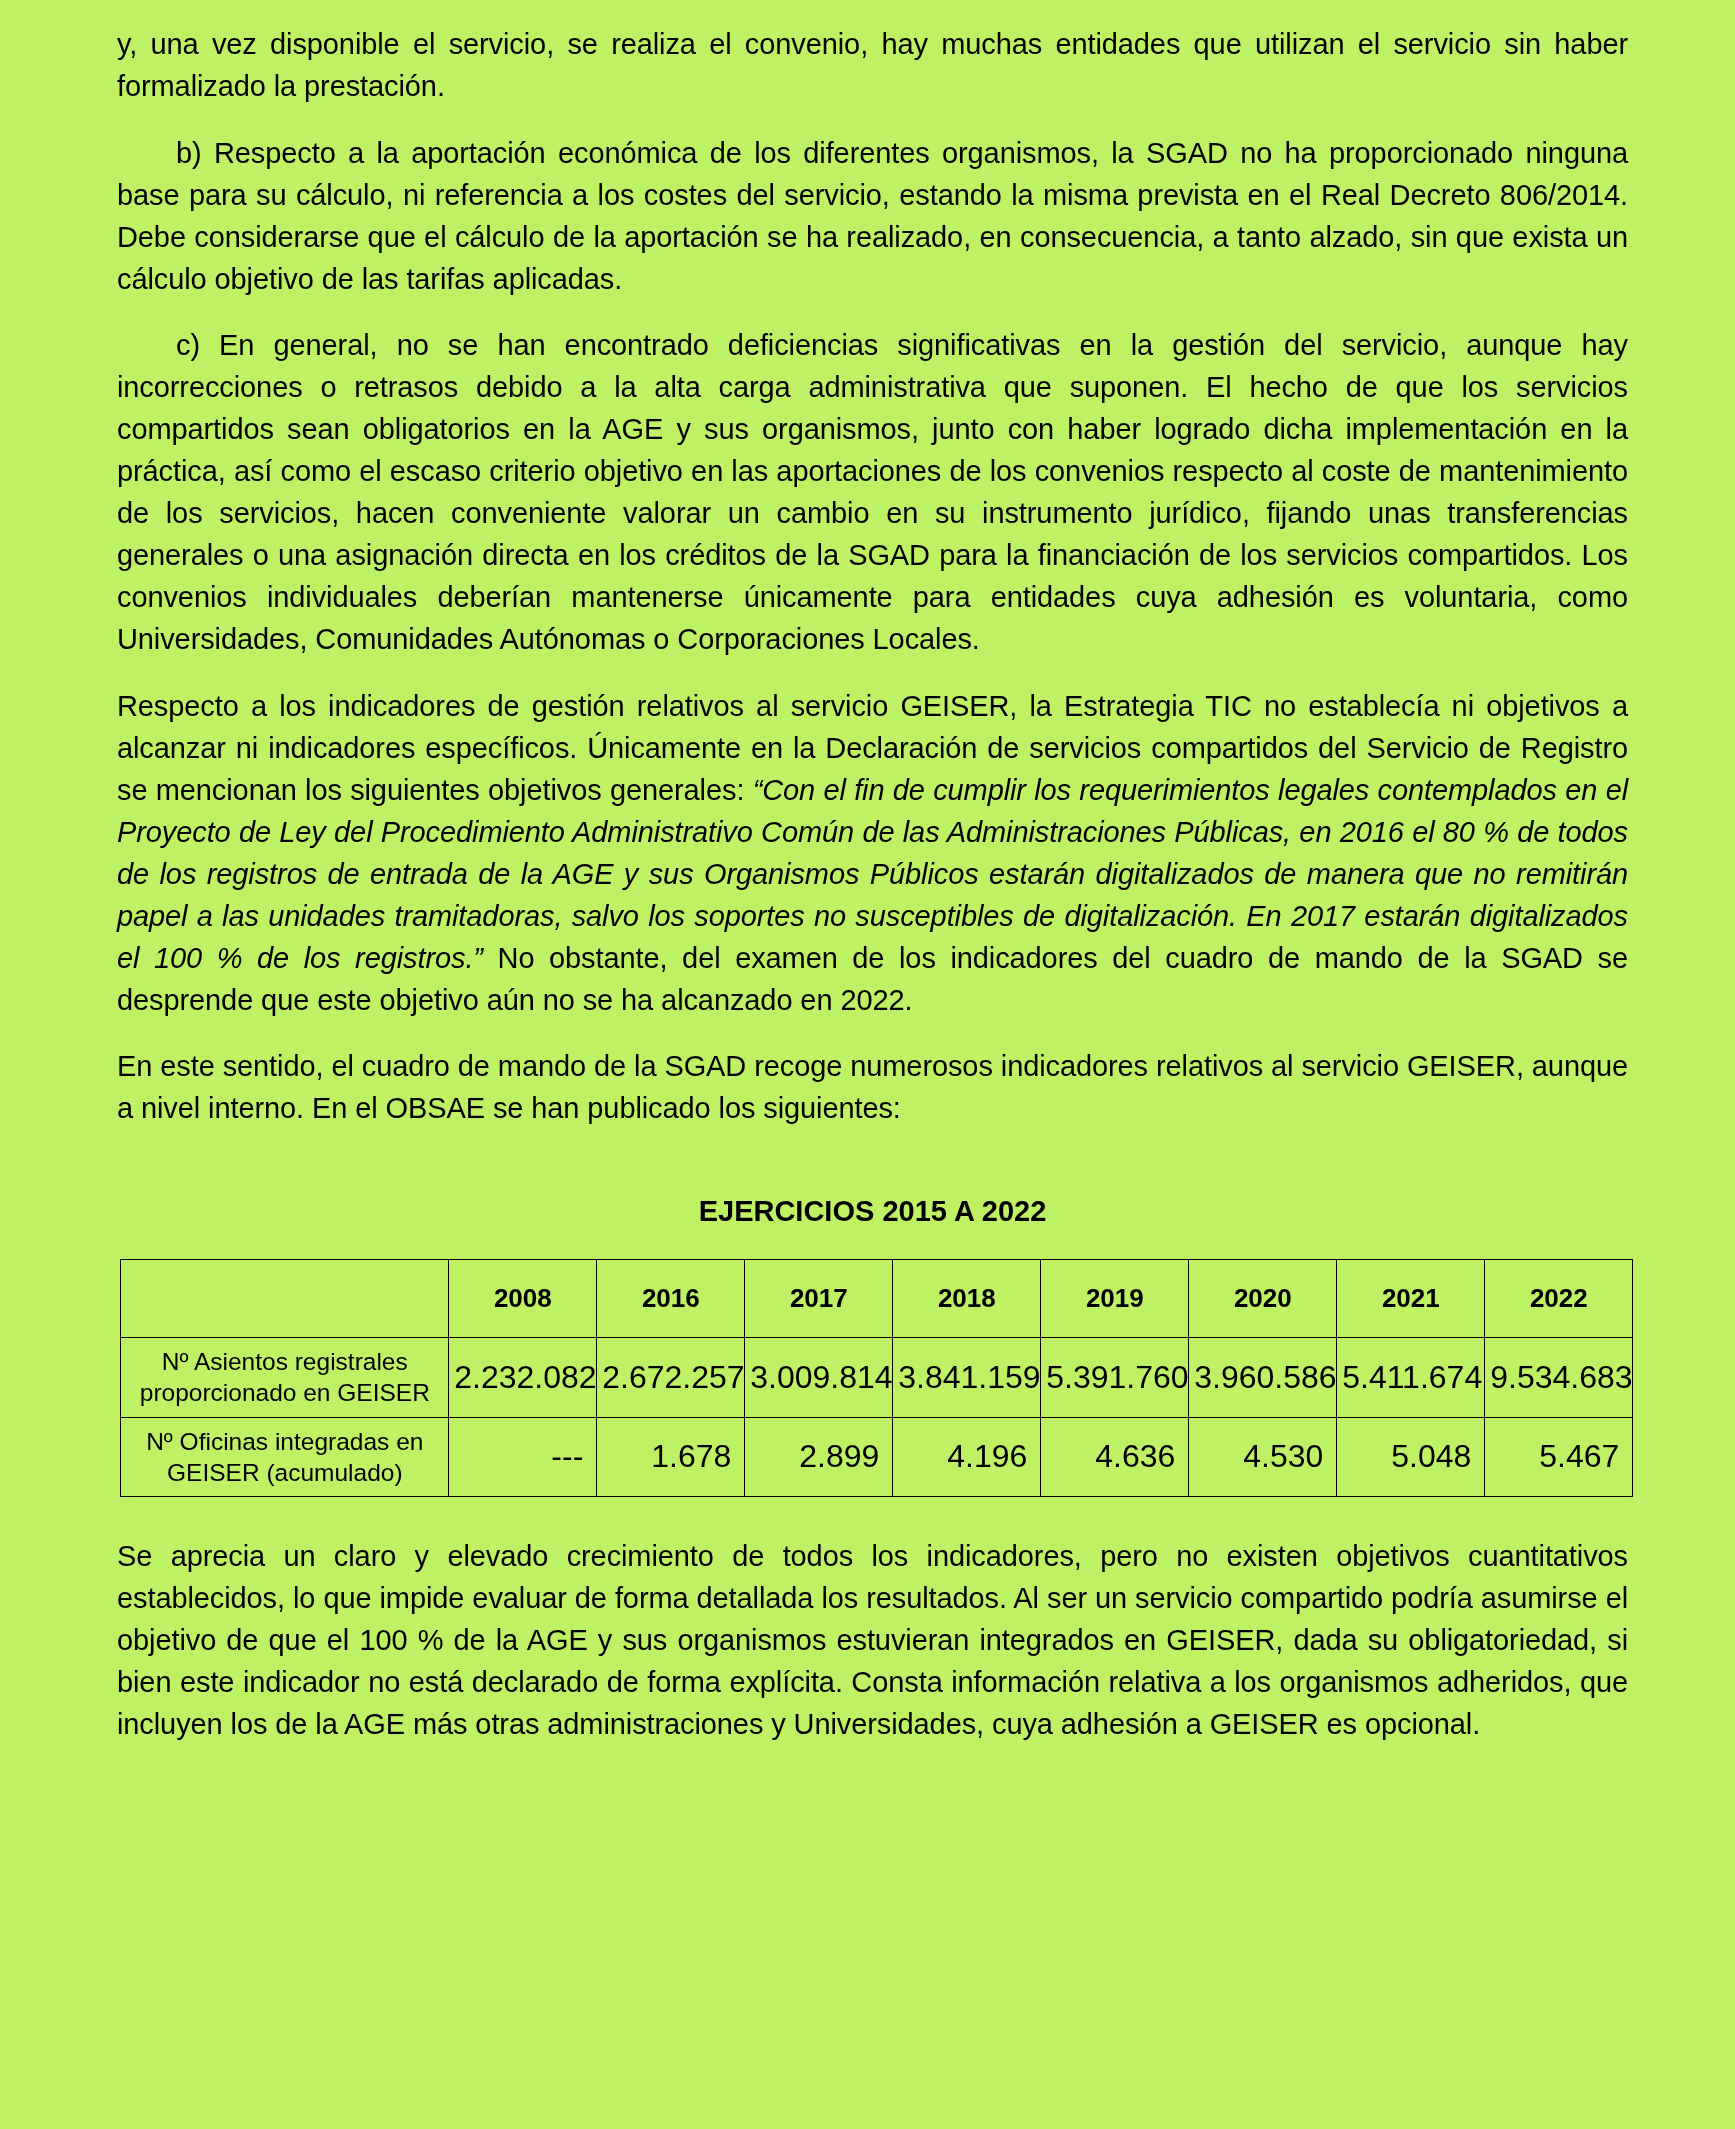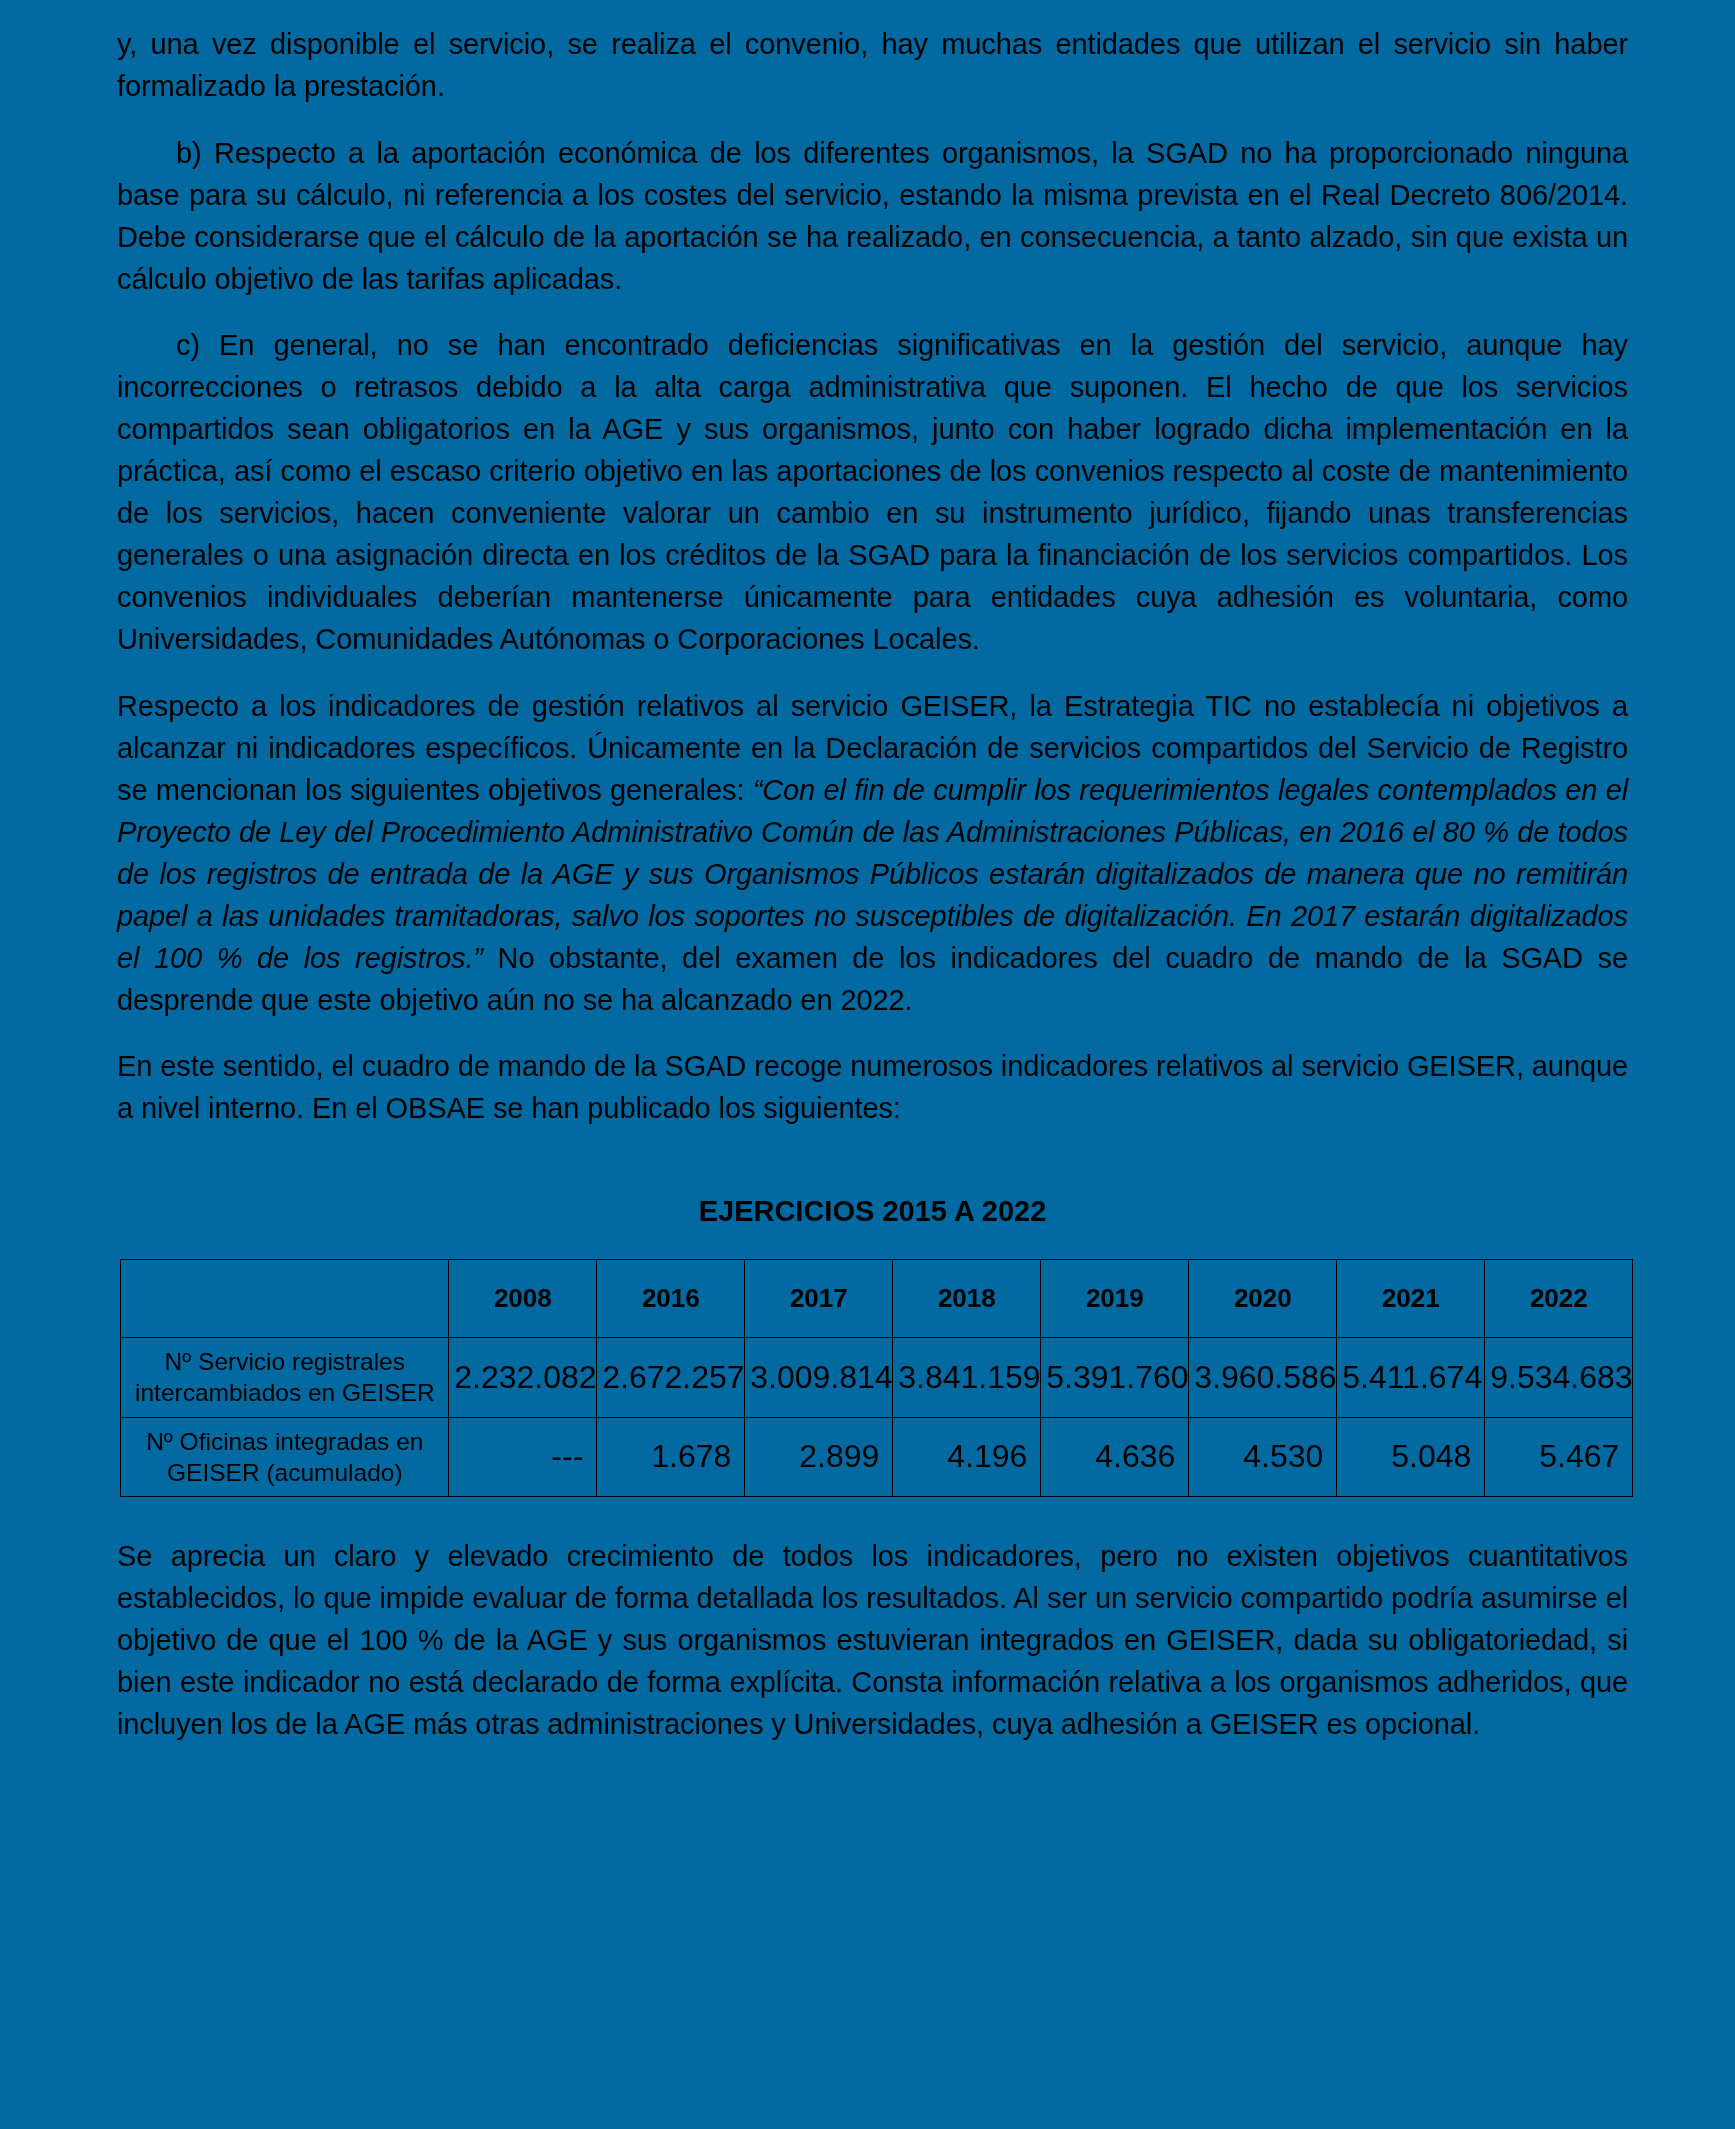--- a/index.html
+++ b/index.html
@@ -8,21 +8,21 @@
     background: #ffffff;
   }
   body {
     font-family: "Liberation Sans", sans-serif;
     color: #000000;
   }
   .page {
     position: relative;
     width: 1735px;
     height: 2129px;
-    background: #0369a1;
+    background: #bef264;
     box-sizing: border-box;
     padding: 23px 107px 0 117px;
     overflow: hidden;
   }
   .para {
     font-size: 29px;
     line-height: 42px;
     text-align: justify;
     text-justify: inter-word;
     margin: 0 0 24.5px 0;
@@ -127,21 +127,21 @@
         <td>2017</td>
         <td>2018</td>
         <td>2019</td>
         <td>2020</td>
         <td>2021</td>
         <td>2022</td>
       </tr>
     </thead>
     <tbody>
       <tr>
-        <td class="rowlabel">Nº Servicio registrales intercambiados en GEISER</td>
+        <td class="rowlabel">Nº Asientos registrales proporcionado en GEISER</td>
         <td class="value">2.232.082</td>
         <td class="value">2.672.257</td>
         <td class="value">3.009.814</td>
         <td class="value">3.841.159</td>
         <td class="value">5.391.760</td>
         <td class="value">3.960.586</td>
         <td class="value">5.411.674</td>
         <td class="value">9.534.683</td>
       </tr>
       <tr>

